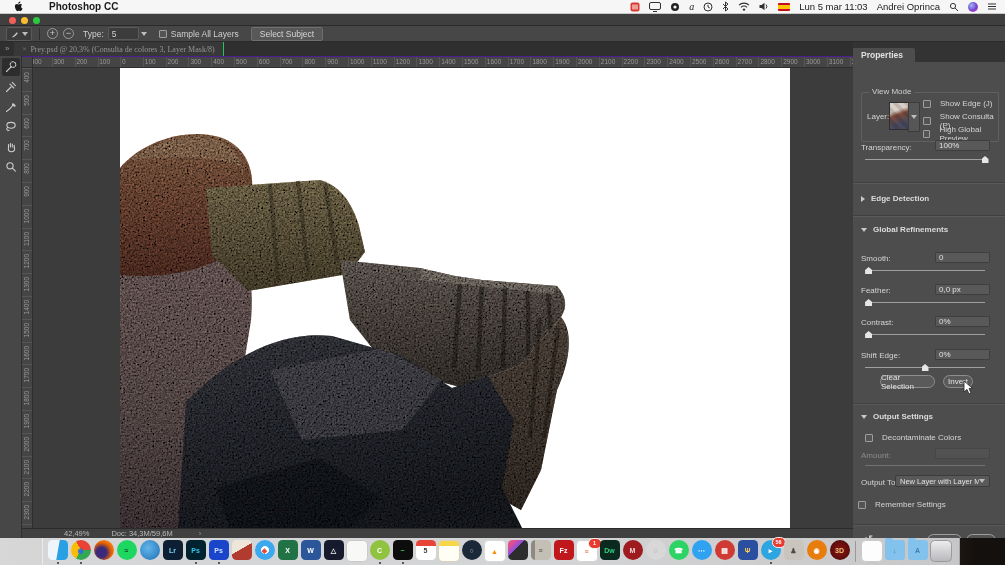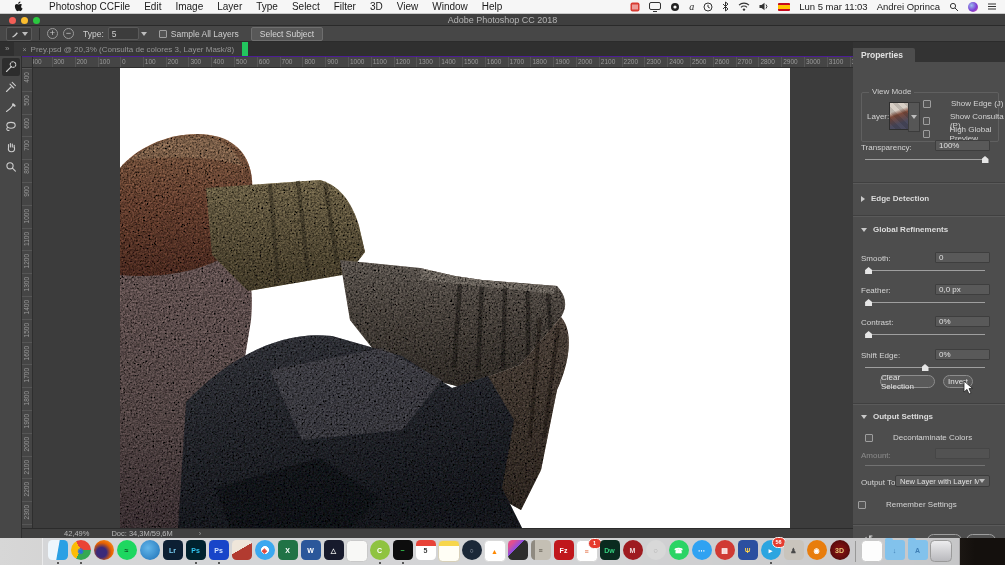--- a/index.html
+++ b/index.html
@@ -3,21 +3,21 @@
 <meta charset="utf-8">
 <style>
   html,body{margin:0;padding:0;background:#222;}
   #app{position:relative;width:1005px;height:565px;overflow:hidden;
        font-family:"Liberation Sans",sans-serif;-webkit-font-smoothing:antialiased;background:#3c3c3c;}
   
   #menubar{position:absolute;left:0;top:0;width:1005px;height:14px;background:#f6f6f6;
            display:flex;align-items:center;font-size:10px;color:#1a1a1a;border-bottom:1px solid #c9c9c9;box-sizing:border-box;}
   #apple-logo{width:16px;margin-left:10px;display:flex;justify-content:center;}
   #apple-logo svg{display:block}
-  #appname{font-weight:normal;margin:0 0 0 6px;padding-left:17px;}
+  #appname{font-weight:bold;margin:0 9px 0 6px;padding-left:17px;}
   #menus{display:flex;gap:14px;}
   .menu-item{cursor:default;}
   #mb-right{margin-left:auto;display:flex;align-items:center;gap:9px;padding-right:8px;}
   .mi{display:flex;align-items:center;justify-content:center;height:12px;}
   .mi svg{display:block}
   #mb-date,#mb-user{font-size:9.5px;color:#1a1a1a;}
   .flag-es{width:12px;height:8px;background:linear-gradient(180deg,#c60b1e 27%,#ffc400 27%,#ffc400 73%,#c60b1e 73%);border-radius:1px;}
   .siri-orb{width:10px;height:10px;border-radius:50%;background:radial-gradient(circle at 35% 35%,#9be,#7b3fd4 55%,#e04f9a);}
   
   #titlebar{position:absolute;left:0;top:14px;width:1005px;height:12px;background:#3f3f3f;border-bottom:1px solid #2a2a2a;box-sizing:border-box;}
@@ -32,21 +32,21 @@
   .circ-btn{width:11px;height:11px;border-radius:50%;border:1px solid #9a9a9a;color:#cfcfcf;display:flex;align-items:center;justify-content:center;font-size:9px;line-height:9px;margin-right:5px;box-sizing:border-box;}
   #size-box{display:flex;align-items:center;margin-left:4px;}
   #size-value{width:26px;height:11px;background:#3c3c3c;border:1px solid #5a5a5a;border-radius:2px;margin:0 2px 0 4px;padding-left:3px;display:flex;align-items:center;}
   .chev-down-s{width:0;height:0;border-left:3px solid transparent;border-right:3px solid transparent;border-top:4px solid #bdbdbd;}
   .checkbox{width:8px;height:8px;border:1px solid #9e9e9e;background:#545454;border-radius:1px;box-sizing:border-box;}
   #opt-sample{display:flex;align-items:center;gap:4px;margin-left:12px;}
   #select-subject{margin-left:12px;height:12px;padding:0 8px;background:#585858;border:1px solid #6e6e6e;border-radius:2px;display:flex;align-items:center;color:#d6d6d6;}
   
   #tabbar{position:absolute;left:0;top:42px;width:1005px;height:14px;background:#2f2f2f;display:flex;align-items:flex-end;box-sizing:border-box;}
   #tab-overflow{color:#9a9a9a;font-size:8px;margin:0 6px 3px 5px;letter-spacing:-1px;}
-  .doc-tab{height:14px;display:flex;align-items:center;gap:4px;padding:0 8px;font-size:8px;border-right:6px solid #22c55e;box-sizing:border-box;}
+  .doc-tab{height:14px;display:flex;align-items:center;gap:4px;padding:0 8px;font-size:8px;border-right:1px solid #22c55e;box-sizing:border-box;font-family:Liberation Serif, serif;}
   .doc-tab .x{font-size:7px;color:#8d8d8d;}
   .tab-inactive{background:#383838;color:#969696;}
   .tab-active{background:#4a4a4a;color:#d2d2d2;}
   
   #main{position:absolute;left:0;top:56px;width:853px;height:482px;background:#4c1d95;}
   #toolscol{position:absolute;left:0;top:0;width:22px;height:482px;background:#474747;border-right:1px solid #2e2e2e;box-sizing:border-box;}
   .tool{width:18px;height:18px;margin:2px auto 0 auto;display:flex;align-items:center;justify-content:center;border-radius:2px;}
   .tool.active{background:#2d2d2d;}
   .tool svg{stroke:#cdcdcd;fill:none;stroke-width:1.1;stroke-linecap:round;}
   
@@ -73,21 +73,21 @@
              display:flex;align-items:center;padding-left:8px;box-sizing:border-box;border-top-right-radius:2px;}
   #panel-body{position:absolute;left:0;top:20px;width:152px;height:476px;background:#4d4d4d;font-size:8px;color:#d4d4d4;}
   .abs{position:absolute;}
   .group-box{border:1px solid #606060;border-radius:2px;}
   .group-label{background:#4d4d4d;padding:0 3px;font-size:8px;color:#cfcfcf;}
   .thumb-cb{background:
      repeating-linear-gradient(45deg, transparent 0 4px, rgba(0,0,0,0.12) 4px 8px),
      linear-gradient(160deg,#d8cfc6 30%,#7d4a3a 45%,#4a4a5e 75%);
      border:1px solid #2e2e2e;}
   .dd-chev-box{background:#565656;border:1px solid #3c3c3c;display:flex;align-items:center;justify-content:center;}
-  .chk-row{display:flex;align-items:center;gap:20px;}
+  .chk-row{display:flex;align-items:center;gap:9px;}
   .value-box{background:#595959;border:1px solid #3e3e3e;border-radius:1px;height:11px;display:flex;align-items:center;padding-left:3px;box-sizing:border-box;color:#e0e0e0;}
   .slider-track{height:1px;background:#9f9f9f;}
   .slider-thumb{position:absolute;width:7px;height:7px;top:-3px;background:#e6e6e6;
     clip-path:polygon(50% 0,100% 42%,100% 100%,0 100%,0 42%);}
   .chev-right{width:0;height:0;border-top:3px solid transparent;border-bottom:3px solid transparent;border-left:4px solid #c9c9c9;}
   .chev-down{width:0;height:0;border-left:3px solid transparent;border-right:3px solid transparent;border-top:4px solid #c9c9c9;}
   .sec-head{display:flex;align-items:center;gap:6px;font-size:8px;font-weight:bold;color:#dcdcdc;}
   .divider{height:1px;background:#404040;border-bottom:1px solid #5a5a5a;}
   .p-btn{background:#5a5a5a;border:1px solid #8d8d8d;border-radius:7px;color:#e2e2e2;font-size:8px;display:flex;align-items:center;justify-content:center;box-sizing:border-box;}
   .pill-btn{background:#525252;border:1px solid #9e9e9e;border-radius:8px;color:#e6e6e6;font-size:8px;display:flex;align-items:center;justify-content:center;box-sizing:border-box;}
@@ -119,33 +119,20 @@
 
 <div id="app">
 
   <div id="menubar">
     <span id="apple-logo">
       <svg width="9" height="11" viewBox="0 0 9 11">
           <path fill="#1a1a1a" d="M6.4 0.4c-.6 0-1.3.4-1.7.9-.3.4-.6 1-.5 1.6.6 0 1.3-.3 1.7-.8.4-.5.6-1.1.5-1.7zM6.5 3c-.9 0-1.3.5-1.9.5S3.5 3 2.8 3C1.9 3 .9 3.8.9 5.3c0 2.3 1.7 4.9 2.6 4.9.5 0 .7-.4 1.5-.4s1 .4 1.5.4c.9 0 1.8-1.8 2.1-2.6-1.1-.4-1.5-1.2-1.5-2 0-.8.4-1.4 1-1.8C7.6 3.3 7 3 6.5 3z"></path>
         </svg>
     </span>
     <span id="appname">Photoshop CC</span>
-    <div id="menus">
-        <span class="menu-item">File</span>
-        <span class="menu-item">Edit</span>
-        <span class="menu-item">Image</span>
-        <span class="menu-item">Layer</span>
-        <span class="menu-item">Type</span>
-        <span class="menu-item">Select</span>
-        <span class="menu-item">Filter</span>
-        <span class="menu-item">3D</span>
-        <span class="menu-item">View</span>
-        <span class="menu-item">Window</span>
-        <span class="menu-item">Help</span>
-      </div>
     <div id="mb-right">
       <span id="status-icons" style="display:flex;gap:9px;align-items:center;">
           <span class="mi">
             <svg width="10" height="10" viewBox="0 0 10 10">
               <rect x="0.5" y="0.5" width="9" height="9" rx="2" fill="#d83b32"></rect>
               <path d="M3 2.5v5 M5 2.5v5 M7 2.5v5" stroke="#fff" stroke-width="1"></path>
             </svg>
           </span>
           <span class="mi">
             <svg width="12" height="10" viewBox="0 0 12 10">
@@ -204,21 +191,20 @@
             <path d="M1 2h8M1 4.5h8M1 7h8" stroke="#333" stroke-width="1"></path>
           </svg>
         </span>
     </div>
   </div>
 
   <div id="titlebar">
     <span class="tl" id="tl-close"></span>
     <span class="tl" id="tl-min"></span>
     <span class="tl" id="tl-zoom"></span>
-    <div id="win-title">Adobe Photoshop CC 2018</div>
   </div>
 
   <div id="optionsbar">
     <div id="tool-preview">
       <svg width="10" height="10" viewBox="0 0 14 14">
           <path d="M3 11 C5 9 7 8 9.5 4.5 l1.5 1.5 c-2.5 3.5-4.5 4.5-7 6z" fill="#c9c9c9"></path>
         </svg>
       <span class="chev-down-s"></span>
     </div>
     <div class="vsep"></div>

